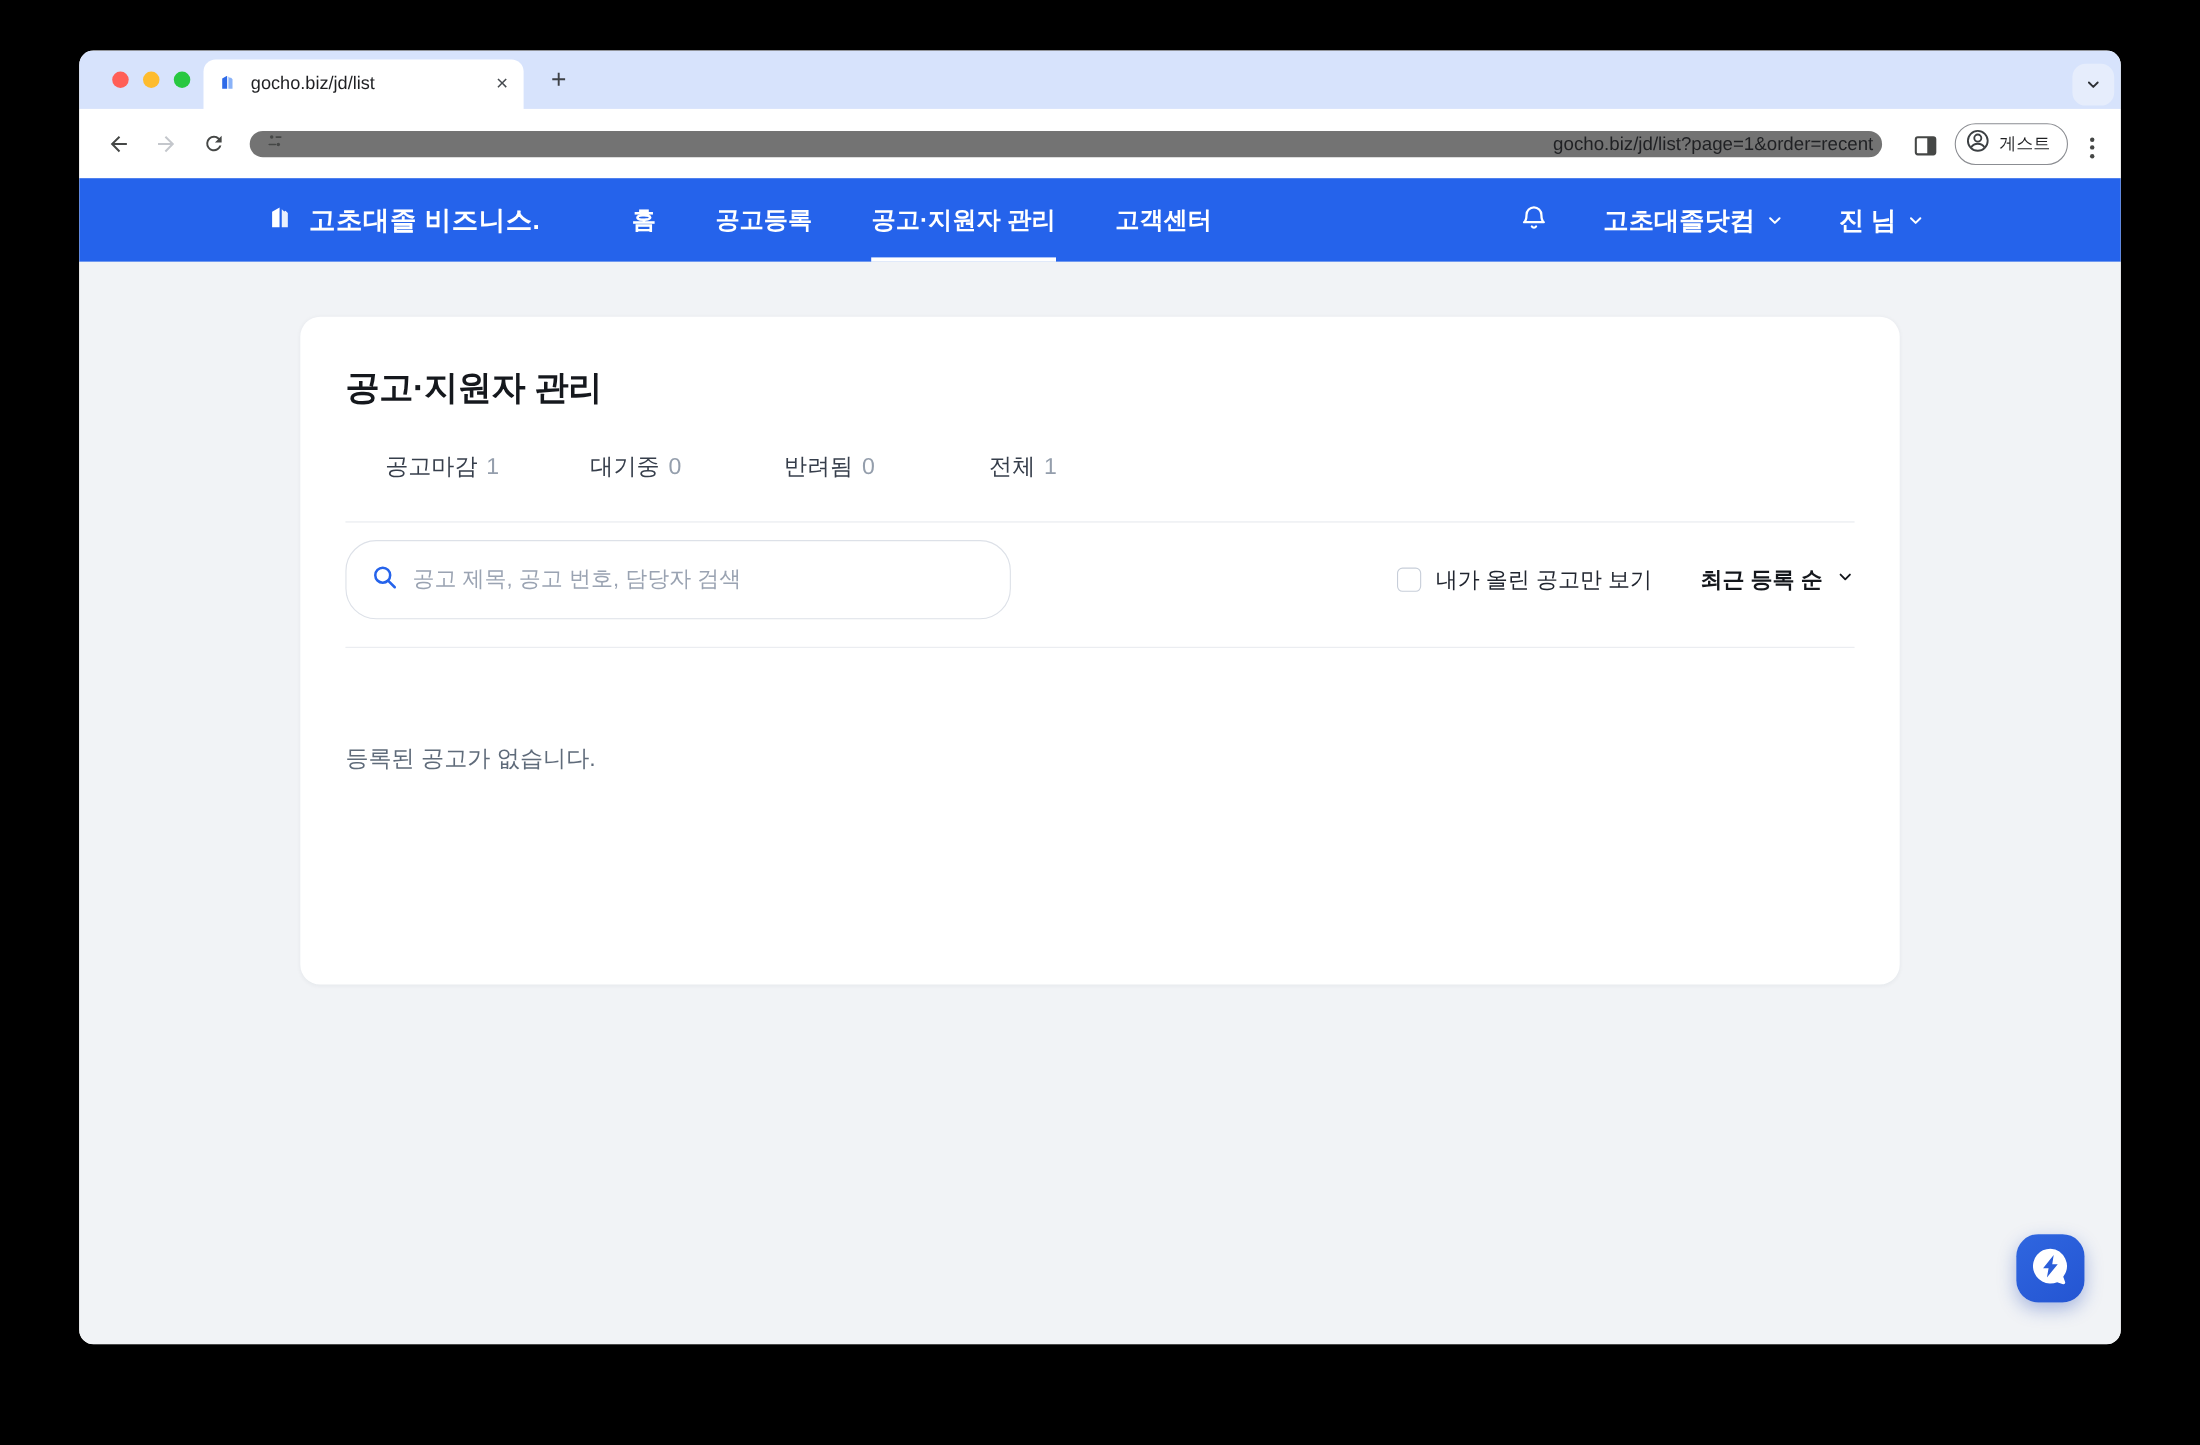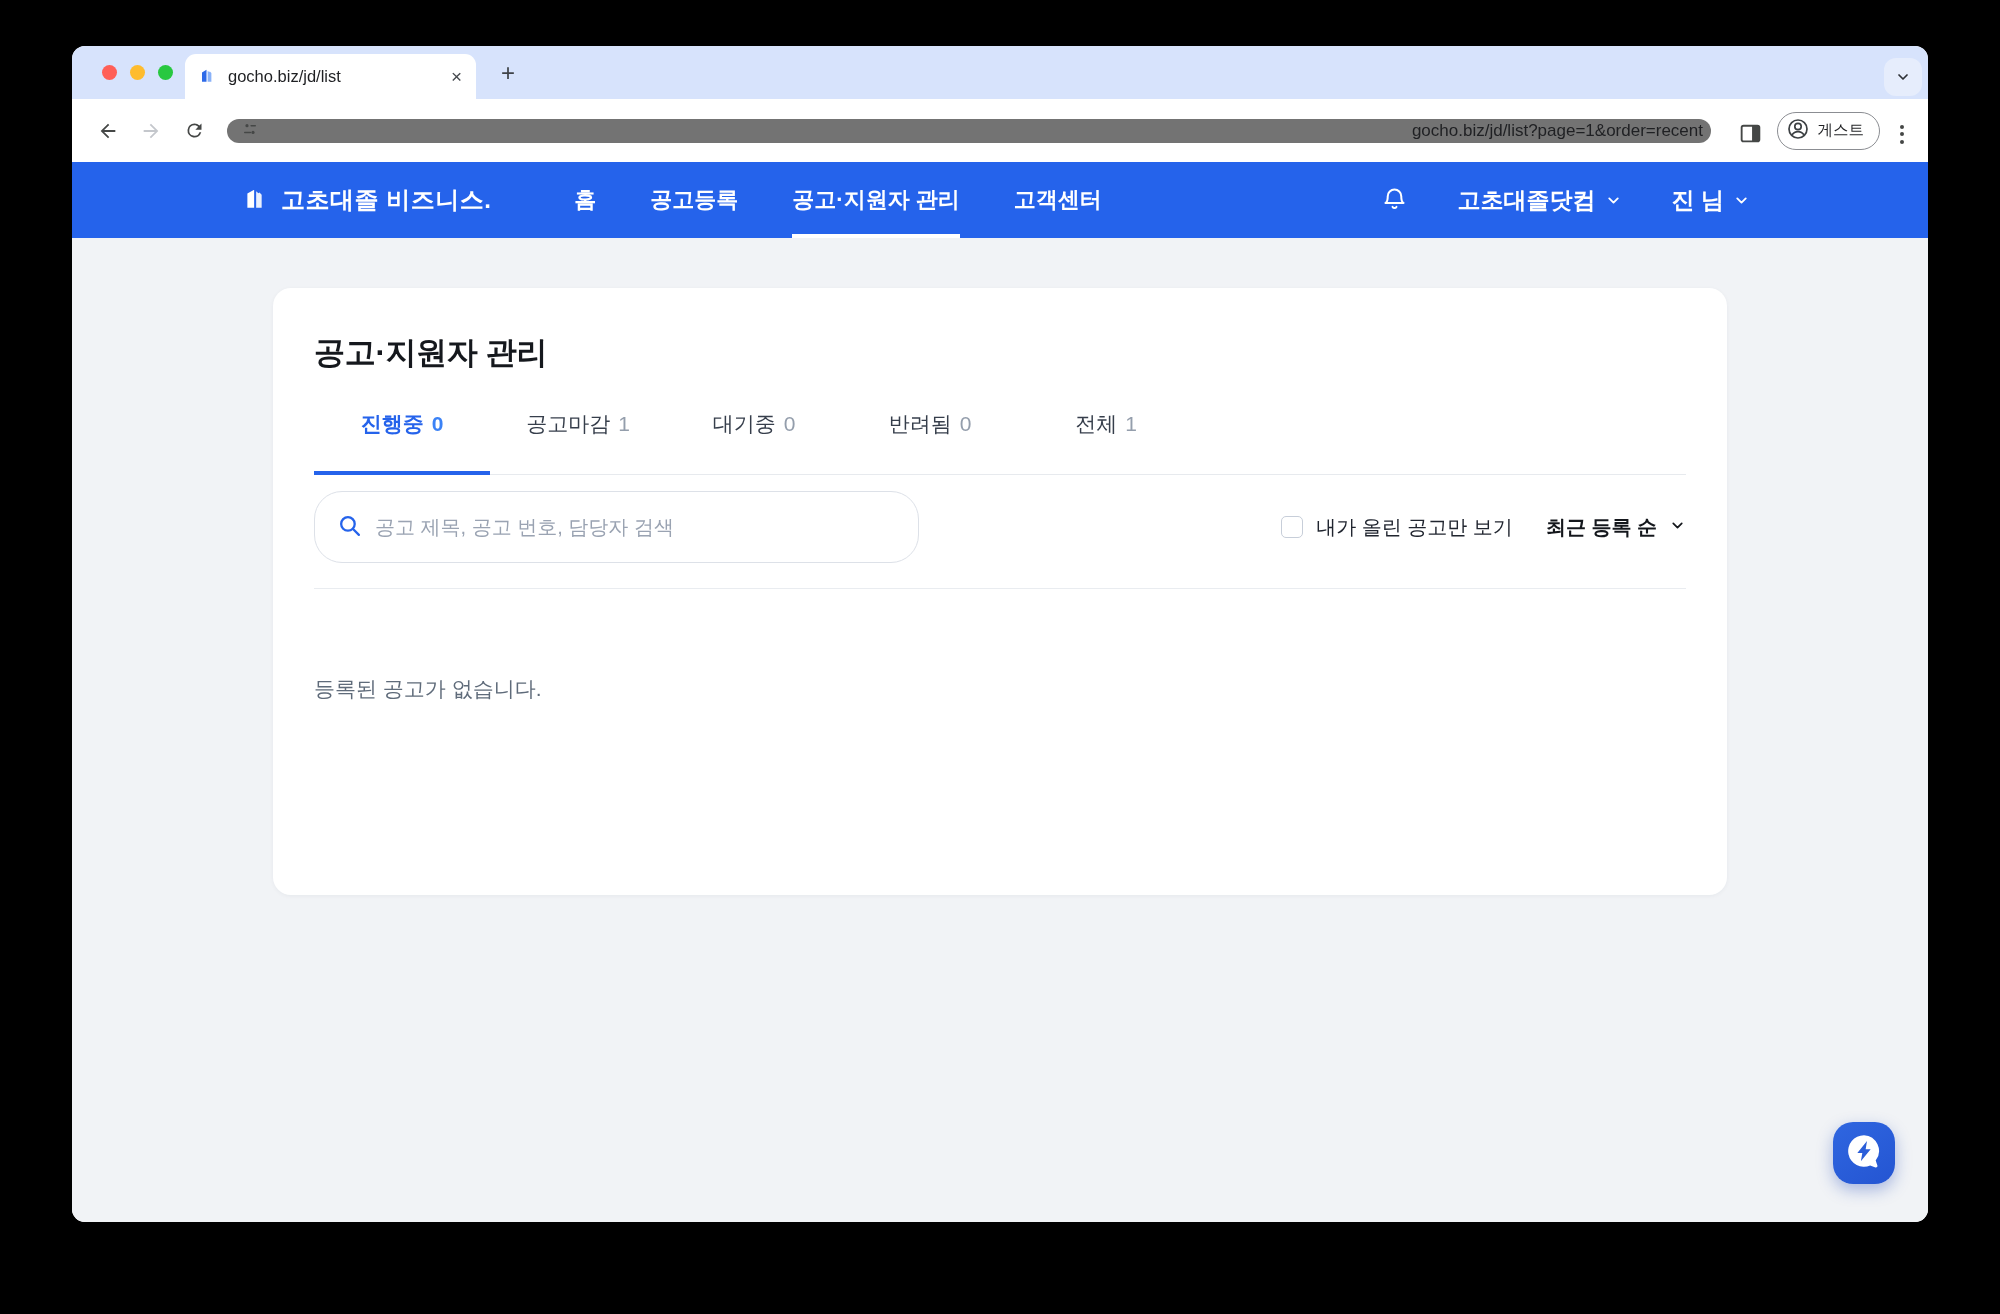--- a/index.html
+++ b/index.html
@@ -60,21 +60,21 @@
   .ptab.active { color:#2563eb; font-weight:800; }
   .ptab.active .cnt { color:#3b82f6; font-weight:600; }
   .ptab.active::after { content:""; position:absolute; left:0; right:0; bottom:-1px; height:4px; background:#2563eb; }
 
   .controls-row { display:flex; align-items:center; justify-content:space-between; margin-top:16px; }
   .searchbox { width:605px; height:72px; border:1px solid #dde1e8; border-radius:28px;
                display:flex; align-items:center; padding:0 22px; gap:13px; background:#fff; }
   .searchbox input { border:0; outline:0; flex:1; font-size:20px; color:#2b3240; background:transparent;
                      font-family:"Liberation Sans","DejaVu Sans",sans-serif; }
   .searchbox input::placeholder { color:#9aa3b2; }
-  .right-controls { display:flex; align-items:center; gap:33px; }
+  .right-controls { display:flex; align-items:center; gap:44px; }
   .chk-group { display:flex; align-items:center; gap:13px; font-size:20px; color:#20252f; }
   .checkbox { width:22px; height:22px; border:1.6px solid #c7ced9; border-radius:5px; background:#fff; }
   .sort { display:flex; align-items:center; gap:12px; font-size:20px; font-weight:700; color:#14171c; }
 
   .divider { height:1px; background:#e9ecf0; margin-top:25px; }
   .empty-msg { margin-top:86px; font-size:21px; color:#5f6b7a; }
 
   
   .fab { position:absolute; right:33px; bottom:38px; width:62px; height:62px; border-radius:20px;
          background:linear-gradient(145deg,#2f66e0,#2455d2); display:flex; align-items:center; justify-content:center;
@@ -210,23 +210,20 @@
           </span>
         </div>
       </div>
     </div>
 
     <div class="content">
       <div class="card">
         <div class="page-title">공고·지원자 관리</div>
 
         <div class="tabs">
-          <div class="ptab active">
-            <span>진행중</span><span class="cnt">0</span>
-          </div>
           <div class="ptab">
             <span>공고마감</span><span class="cnt">1</span>
           </div>
           <div class="ptab">
             <span>대기중</span><span class="cnt">0</span>
           </div>
           <div class="ptab">
             <span>반려됨</span><span class="cnt">0</span>
           </div>
           <div class="ptab">

